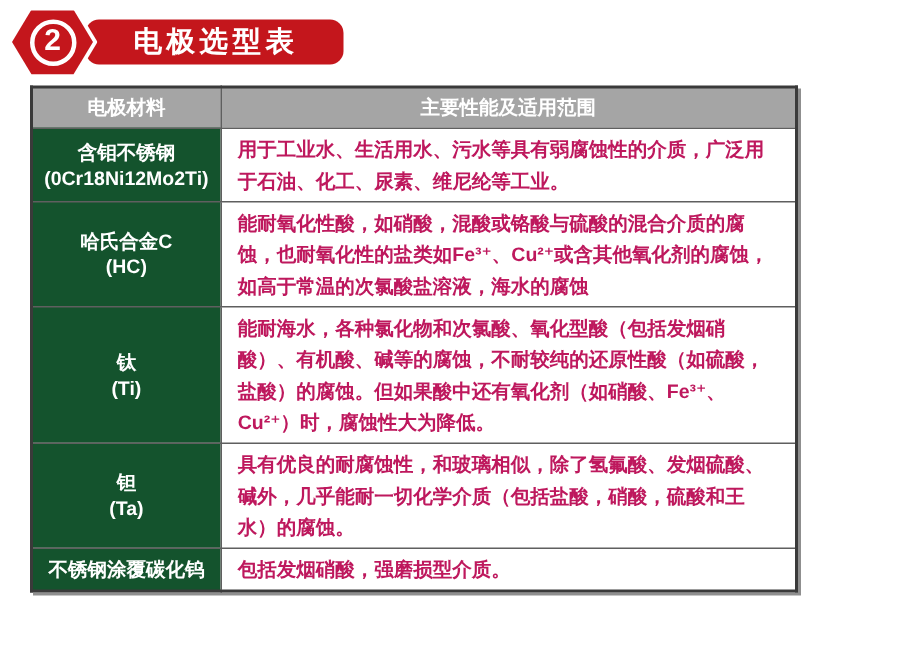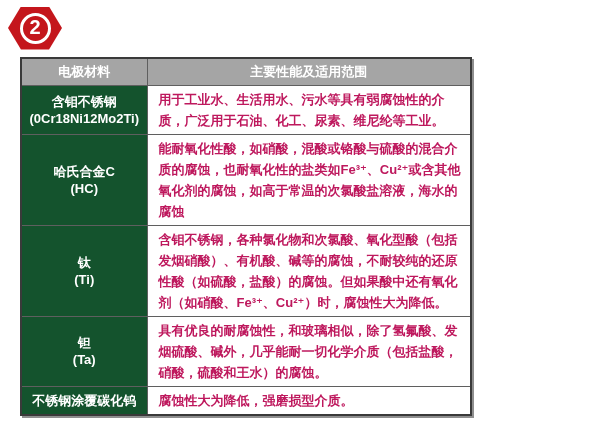--- a/index.html
+++ b/index.html
@@ -46,21 +46,21 @@
   }
   .badge-ring span {
     color: #ffffff; font-size: 20px; font-weight: bold; line-height: 1;
     transform: translateY(-1px);
   }
 
   
   table.electrode {
     border-collapse: collapse;
     table-layout: fixed;
-    width: 452px;
+    width: 512px;
     margin-left: 20px;
     border: 2px solid #3a3a3a;
     box-shadow: 2px 2px 0 #8f8f8f;
     background: #ffffff;
   }
   table.electrode th, table.electrode td {
     border: 1px solid #5f5f5f;
   }
   th.c1, td.mat { width: 126px; }
   thead th {
@@ -100,20 +100,23 @@
 <div class="page">
 
   <div class="page-header">
     <div class="hex-outer">
       <div class="hex-inner">
         <div class="badge-ring">
           <span>2</span>
         </div>
       </div>
     </div>
+    <div class="ribbon">
+      <span>电极选型表</span>
+    </div>
   </div>
 
   <table class="electrode">
     <thead>
       <tr>
         <th class="c1">电极材料</th>
         <th class="c2">主要性能及适用范围</th>
       </tr>
     </thead>
     <tbody>
@@ -129,32 +132,32 @@
           <div>哈氏合金C</div>
           <div>(HC)</div>
         </td>
         <td class="desc">能耐氧化性酸，如硝酸，混酸或铬酸与硫酸的混合介质的腐蚀，也耐氧化性的盐类如Fe³⁺、Cu²⁺或含其他氧化剂的腐蚀，如高于常温的次氯酸盐溶液，海水的腐蚀</td>
       </tr>
       <tr class="r3">
         <td class="mat">
           <div>钛</div>
           <div>(Ti)</div>
         </td>
-        <td class="desc">含钼不锈钢，各种氯化物和次氯酸、氧化型酸（包括发烟硝酸）、有机酸、碱等的腐蚀，不耐较纯的还原性酸（如硫酸，盐酸）的腐蚀。但如果酸中还有氧化剂（如硝酸、Fe³⁺、Cu²⁺）时，腐蚀性大为降低。</td>
+        <td class="desc">能耐海水，各种氯化物和次氯酸、氧化型酸（包括发烟硝酸）、有机酸、碱等的腐蚀，不耐较纯的还原性酸（如硫酸，盐酸）的腐蚀。但如果酸中还有氧化剂（如硝酸、Fe³⁺、Cu²⁺）时，腐蚀性大为降低。</td>
       </tr>
       <tr class="r4">
         <td class="mat">
           <div>钽</div>
           <div>(Ta)</div>
         </td>
         <td class="desc">具有优良的耐腐蚀性，和玻璃相似，除了氢氟酸、发烟硫酸、碱外，几乎能耐一切化学介质（包括盐酸，硝酸，硫酸和王水）的腐蚀。</td>
       </tr>
       <tr class="r5">
         <td class="mat">
           <div>不锈钢涂覆碳化钨</div>
           <div></div>
         </td>
-        <td class="desc">腐蚀性大为降低，强磨损型介质。</td>
+        <td class="desc">包括发烟硝酸，强磨损型介质。</td>
       </tr>
     </tbody>
   </table>
 
 </div>
 
 </body></html>

